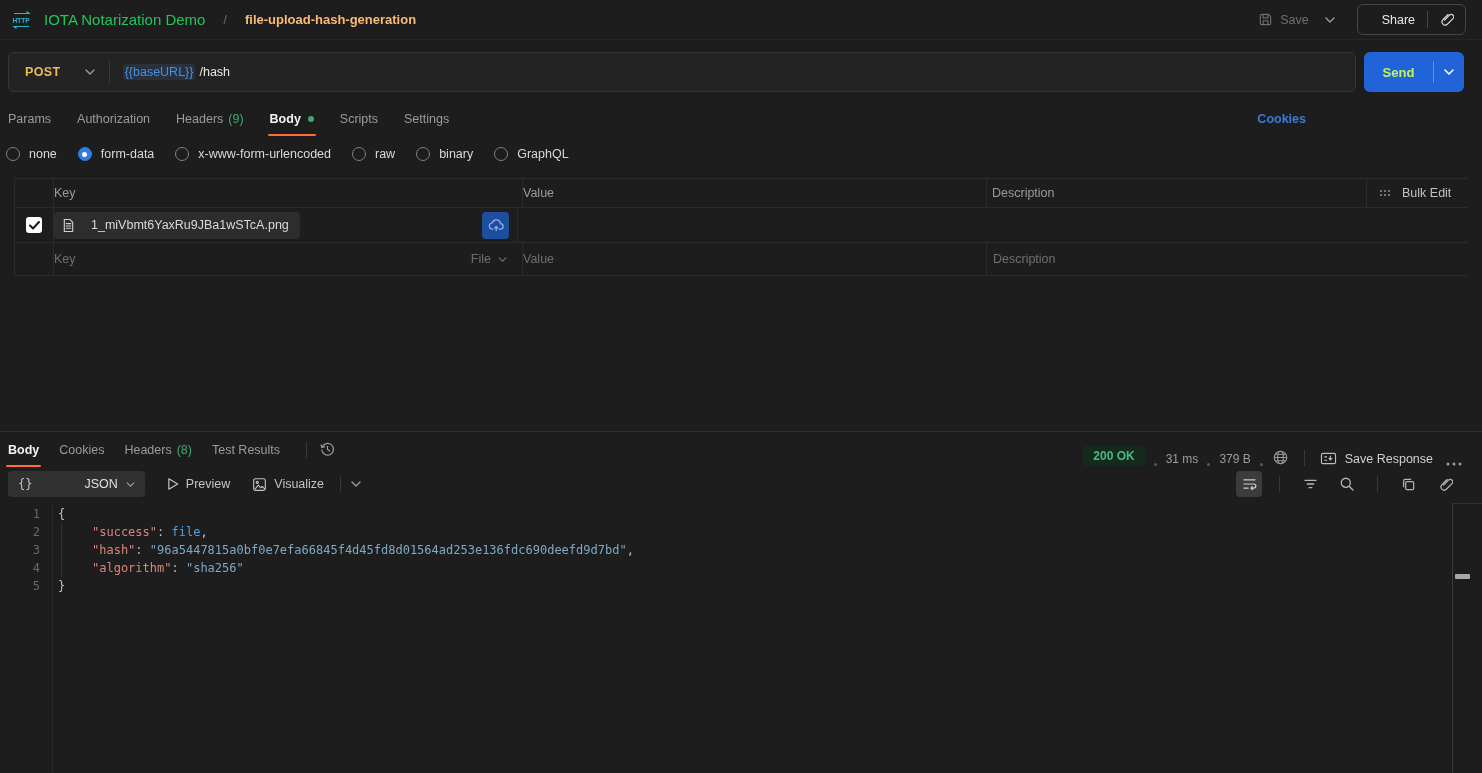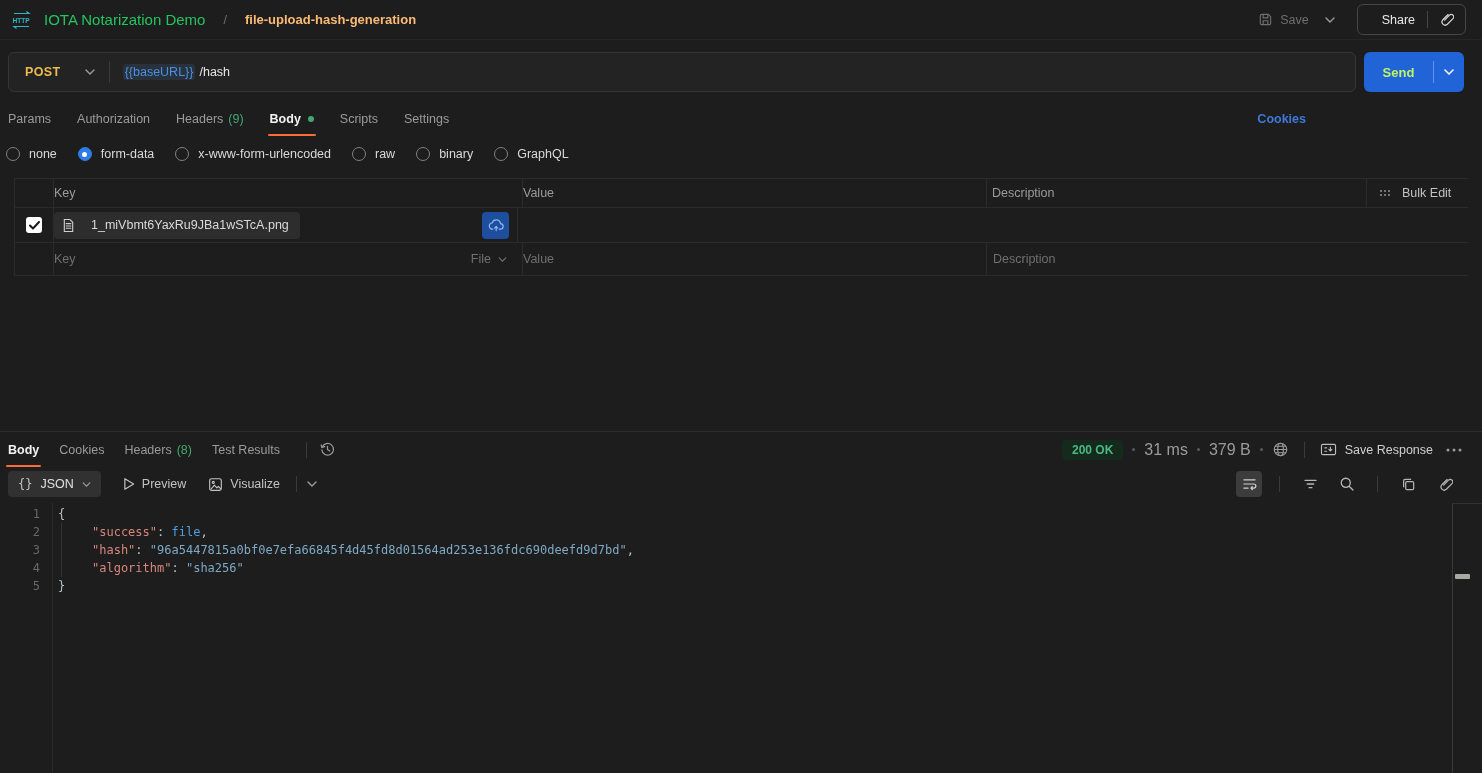--- a/index.html
+++ b/index.html
@@ -89,33 +89,33 @@
     border-radius:4px; display:flex; align-items:center; justify-content:center; cursor:pointer; }
 
   
   .resp { position:absolute; top:431px; left:0; width:1482px; height:342px; border-top:1px solid #2e2e2f; }
   .resp-tabs-row { position:absolute; top:1px; left:0; width:1482px; height:33px; display:flex;
     align-items:center; padding-left:8px; }
   .resp-tabs { display:flex; align-items:center; height:100%; }
   .resp .tab { margin-right:20px; }
   .vdiv { width:1px; height:16px; background:#3a3a3b; margin:0 6px; }
   .hist-btn { margin-left:6px; display:flex; align-items:center; }
-  .resp-meta { position:absolute; right:20px; top:0; height:33px; display:flex; align-items:center; gap:9px; }
+  .resp-meta { position:absolute; right:20px; top:0; height:33px; display:flex; align-items:flex-end; gap:9px; }
   .status-badge { background:#132a1d; color:#4cb782; font-size:12px; font-weight:600;
     border-radius:4px; padding:3px 10px; }
   .meta-dot { width:3px; height:3px; border-radius:50%; background:#5a5a5a; }
-  .meta-text { color:#9b9b9b; font-size:16px; }
+  .meta-text { color:#9b9b9b; font-size:12px; }
   .save-resp { display:flex; align-items:center; gap:8px; color:#cfcfcf; font-size:12.5px; cursor:pointer; }
 
   .resp-toolbar { position:absolute; top:37px; left:0; width:1482px; height:30px; display:flex;
     align-items:center; padding-left:8px; }
   .fmt-chip { display:flex; align-items:center; gap:8px; background:#313132; border-radius:4px;
     height:26px; padding:0 10px; cursor:pointer; }
   .braces { font-family:"DejaVu Sans Mono", monospace; font-size:12px; color:#c3c3c3; }
-  .fmt-label { font-size:12.5px; color:#e0e0e0; }
+  .fmt-label { font-size:12.5px; color:#e0e0e0;margin-left:44px; }
   .tool-item { display:flex; align-items:center; gap:7px; margin-left:22px;
     color:#c3c3c3; font-size:12.5px; cursor:pointer; }
   .tb-div { width:1px; height:16px; background:#3a3a3b; margin-left:16px; }
   .tb-caret { margin-left:10px; display:flex; align-items:center; }
   .toolbar-right { position:absolute; right:24px; top:0; height:30px; display:flex; align-items:center; gap:11px; }
   .ticon { display:flex; align-items:center; justify-content:center; width:26px; height:26px; border-radius:4px; cursor:pointer; }
   .ticon.active { background:#3c3c3d; }
 
   
   .code-view { position:absolute; top:73px; left:0; right:30px; bottom:0;

